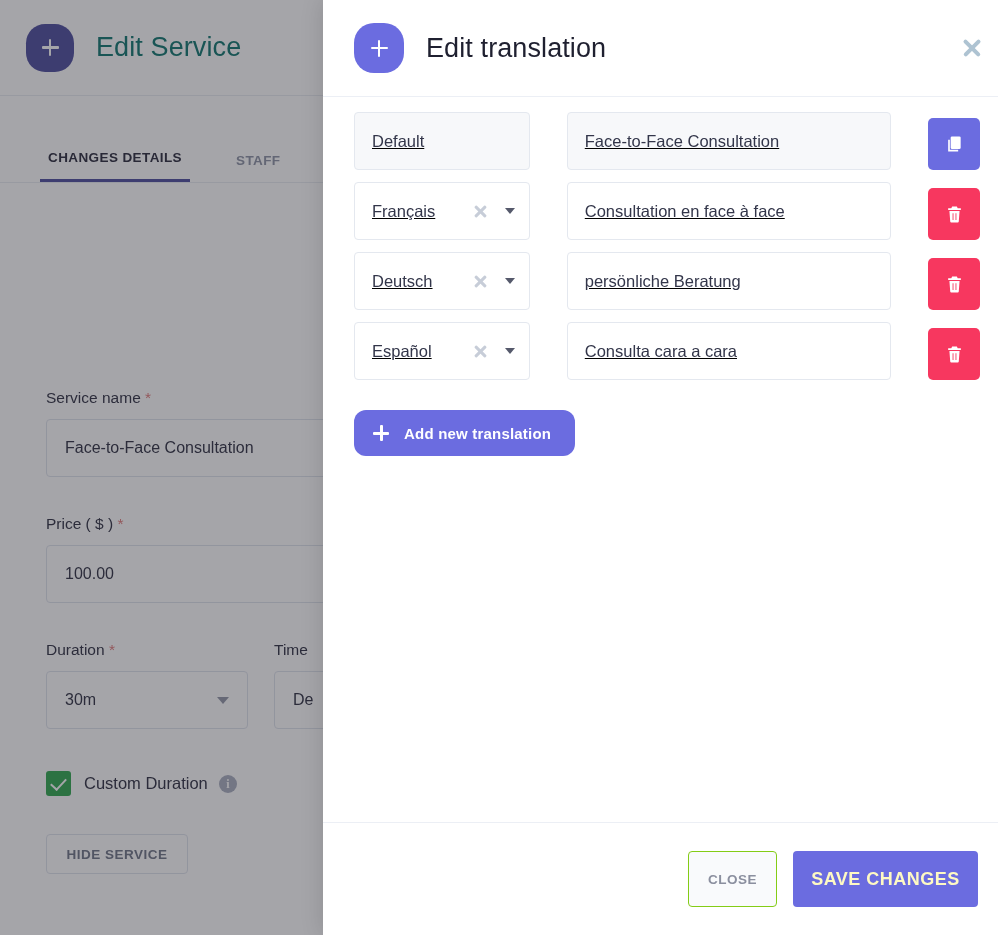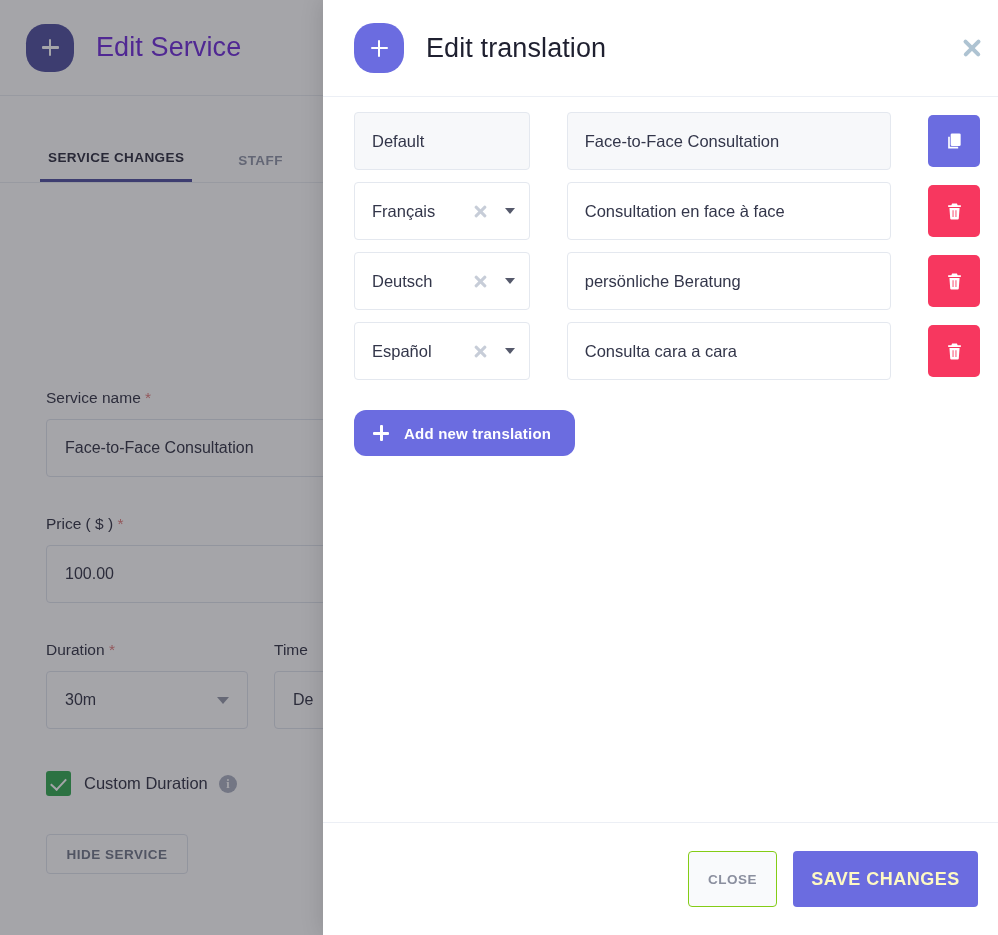--- a/index.html
+++ b/index.html
@@ -40,21 +40,21 @@
     content: "";
     position: absolute;
     background: #ffffff;
     border-radius: 1px;
   }
   .squircle::before { width: 17px; height: 2.6px; }
   .squircle::after  { width: 2.6px; height: 17px; }
   .bg-header-title {
     margin-left: 22px;
     font-size: 27px;
-    color: #6d28d9;
+    color: #0f766e;
     letter-spacing: .1px;
   }
 
   .bg-tabs {
     position: absolute;
     left: 0; top: 96px;
     width: 998px; height: 87px;
     background: #ffffff;
     display: flex;
     align-items: flex-end;
@@ -210,23 +210,24 @@
   .close-x::before { transform: rotate(45deg); }
   .close-x::after  { transform: rotate(-45deg); }
 
   .modal-body {
     flex: 1;
     overflow: hidden;
     padding: 15px 31px 0 31px;
   }
   .tr-row {
     display: flex;
-    align-items: center;
+    align-items: flex-end;
     gap: 37px;
     margin-bottom: 12px;
+    text-decoration: underline;
   }
   .lang-cell {
     width: 191px; height: 58px;
     border: 1px solid #e4e8ef;
     border-radius: 4px;
     background: #ffffff;
     display: flex;
     align-items: center;
     padding: 0 14px 0 17px;
     font-size: 16.5px;
@@ -343,21 +344,21 @@
 <body>
 
 <div id="bg-page">
 
   <div class="bg-header">
     <div class="squircle"></div>
     <div class="bg-header-title">Edit Service</div>
   </div>
 
   <div class="bg-tabs">
-    <div class="bg-tab active">SERVICE CHANGES</div>
+    <div class="bg-tab active">CHANGES DETAILS</div>
     <div class="bg-tab">STAFF</div>
   </div>
 
   <div class="bg-form">
 
     <div class="field-label">
       <span>Service name</span>
       <span class="req">*</span>
     </div>
     <div class="field-box">Face-to-Face Consultation</div>

